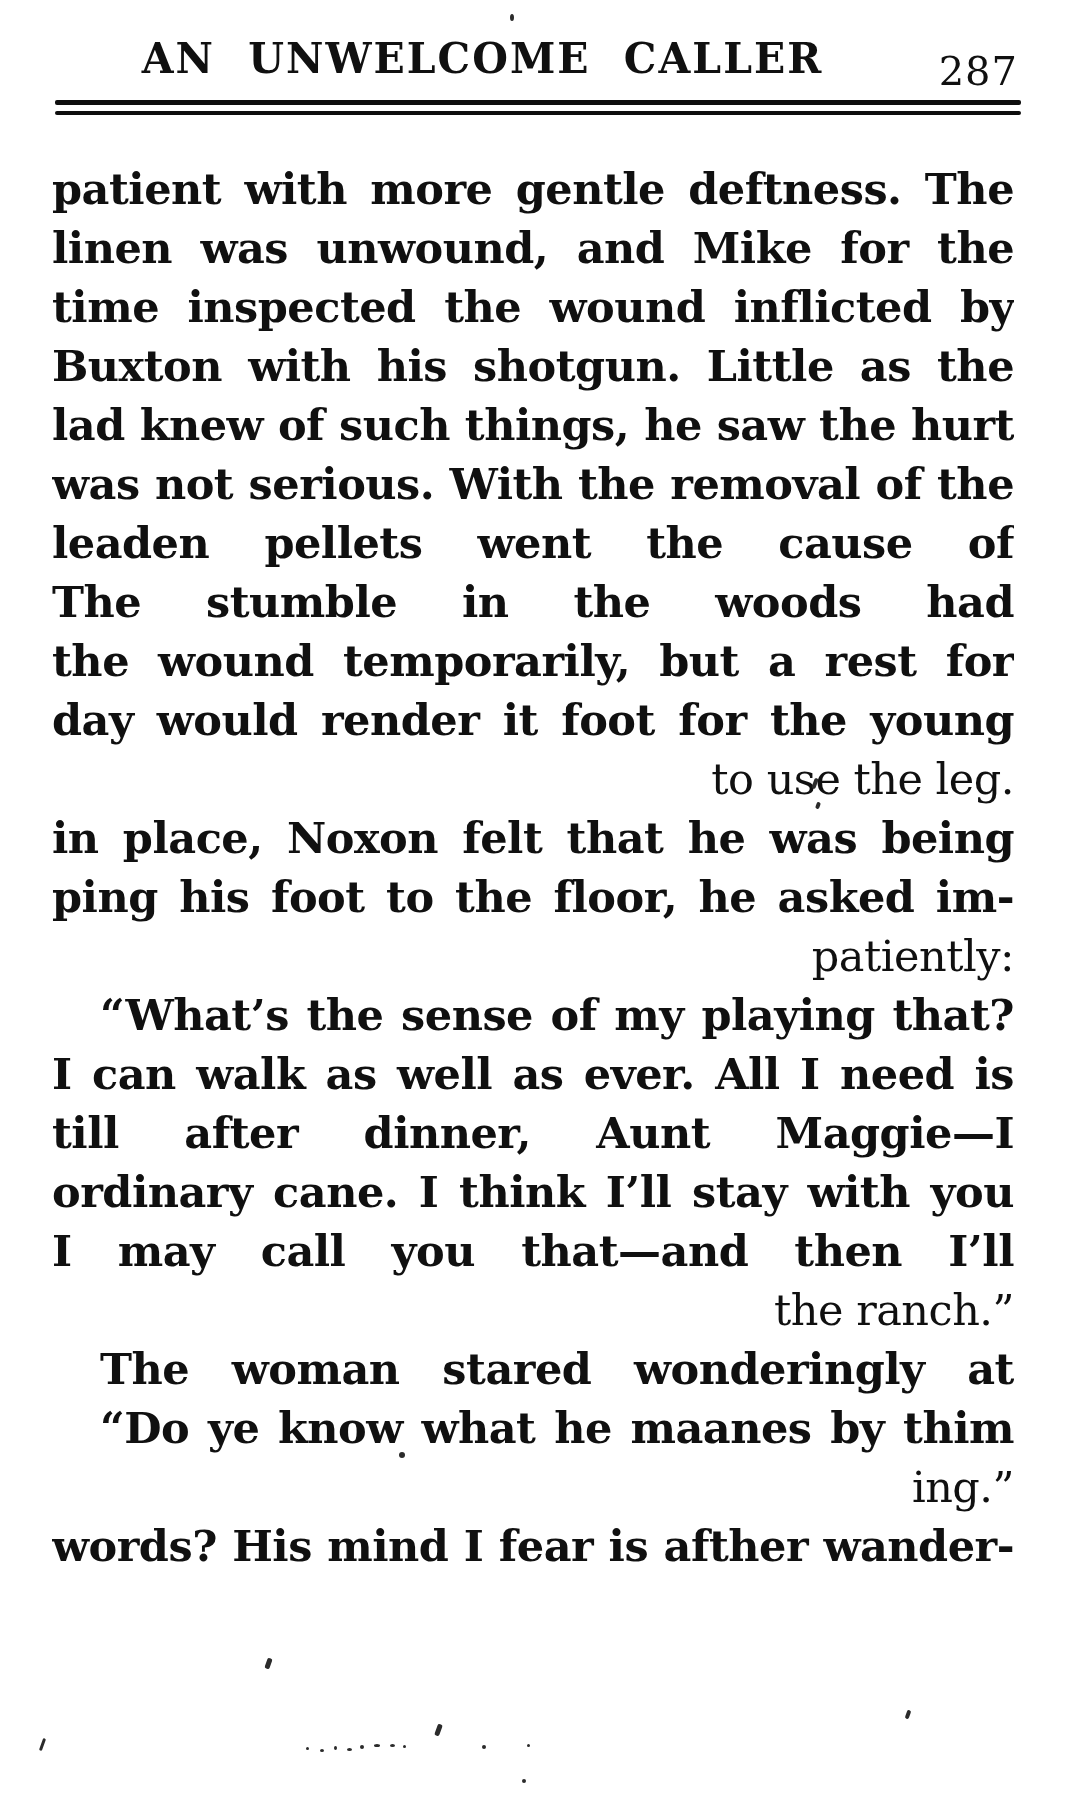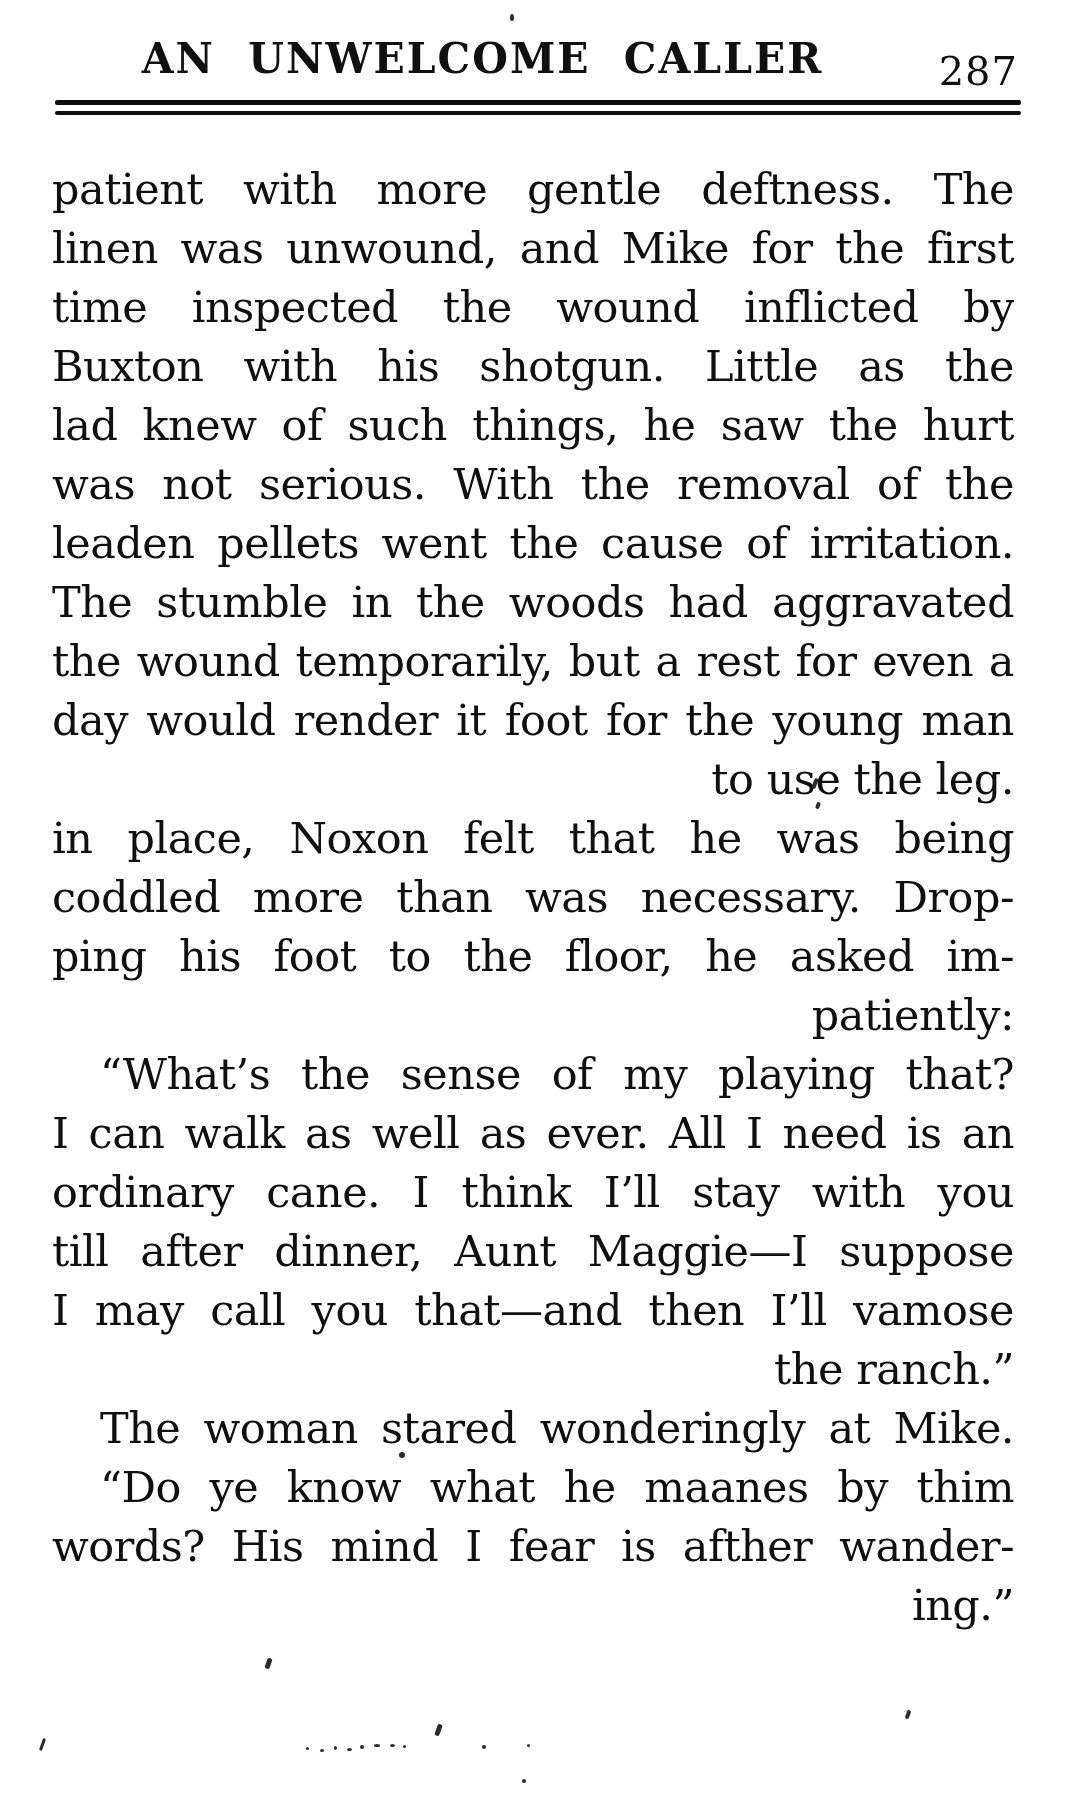--- a/index.html
+++ b/index.html
@@ -75,20 +75,21 @@
     font-size: 43px;
     letter-spacing: -0.5px;
     white-space: nowrap;
     overflow: hidden;
     text-align: right;
   }
   .line.j {
     white-space: normal;
     text-align: justify;
     text-align-last: justify;
+    font-weight: bold;
   }
   .line.indent {
     padding-left: 48px;
   }
   .line.j.indent {
     padding-left: 48px;
     box-sizing: content-box;
     width: 914px;
   }
   
@@ -125,33 +126,32 @@
     <div class="line j">time inspected the wound inflicted by Gerald</div>
     <div class="line j">Buxton with his shotgun.  Little as the</div>
     <div class="line j">lad knew of such things, he saw the hurt</div>
     <div class="line j">was not serious.  With the removal of the</div>
     <div class="line j">leaden pellets went the cause of irritation.</div>
     <div class="line j">The stumble in the woods had aggravated</div>
     <div class="line j">the wound temporarily, but a rest for even a</div>
     <div class="line j">day would render it foot for the young man</div>
     <div class="line">to use the leg.</div>
     <div class="line j">in place, Noxon felt that he was being</div>
-    <div class="line j">coddled more than was necessary.  Drop-</div>
     <div class="line j">ping his foot to the floor, he asked im-</div>
     <div class="line">patiently:</div>
     <div class="line j indent">“What’s the sense of my playing that?</div>
     <div class="line j">I can walk as well as ever.  All I need is an</div>
+    <div class="line j">till after dinner, Aunt Maggie—I suppose</div>
     <div class="line j">ordinary cane.  I think I’ll stay with you</div>
-    <div class="line j">till after dinner, Aunt Maggie—I suppose</div>
     <div class="line j">I may call you that—and then I’ll vamose</div>
     <div class="line">the ranch.”</div>
     <div class="line j indent">The woman stared wonderingly at Mike.</div>
     <div class="line j indent">“Do ye know what he maanes by thim</div>
+    <div class="line">ing.”</div>
     <div class="line j">words?  His mind I fear is afther wander-</div>
-    <div class="line">ing.”</div>
   </div>
 
   <div class="speck" style="left:510px; top:14px;  width:4px;  height:7px;"></div>
   <div class="tick" style="left:813px; top:778px; width:4px;  height:11px;"></div>
   <div class="tick" style="left:816px; top:802px; width:4px;  height:7px;"></div>
   <div class="speck" style="left:399px; top:1452px; width:6px; height:6px;"></div>
   <div class="tick" style="left:266px; top:1658px; width:5px; height:11px;"></div>
   <div class="tick" style="left:906px; top:1710px; width:4px; height:9px;"></div>
   <div class="tick" style="left:436px; top:1724px; width:5px; height:12px;"></div>
   <div class="tick" style="left:41px;  top:1738px; width:3px; height:13px;"></div>

